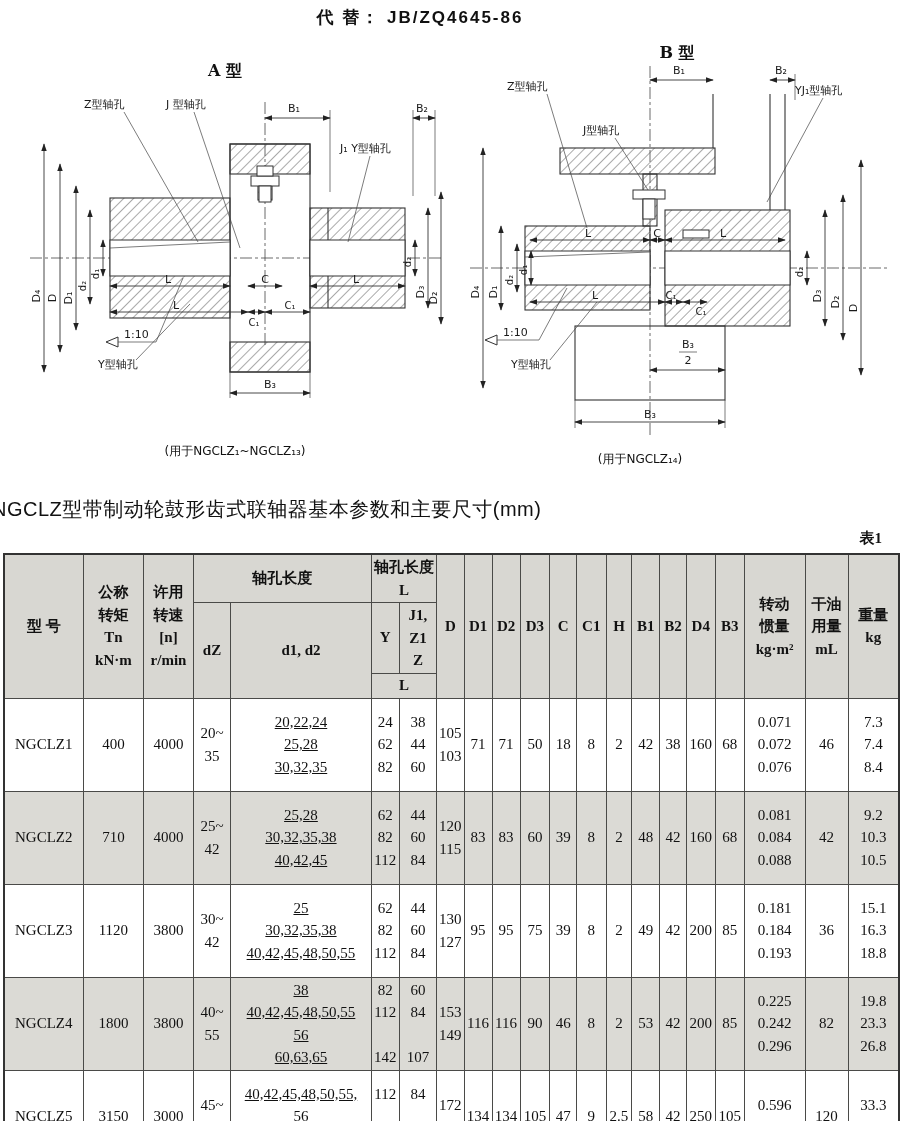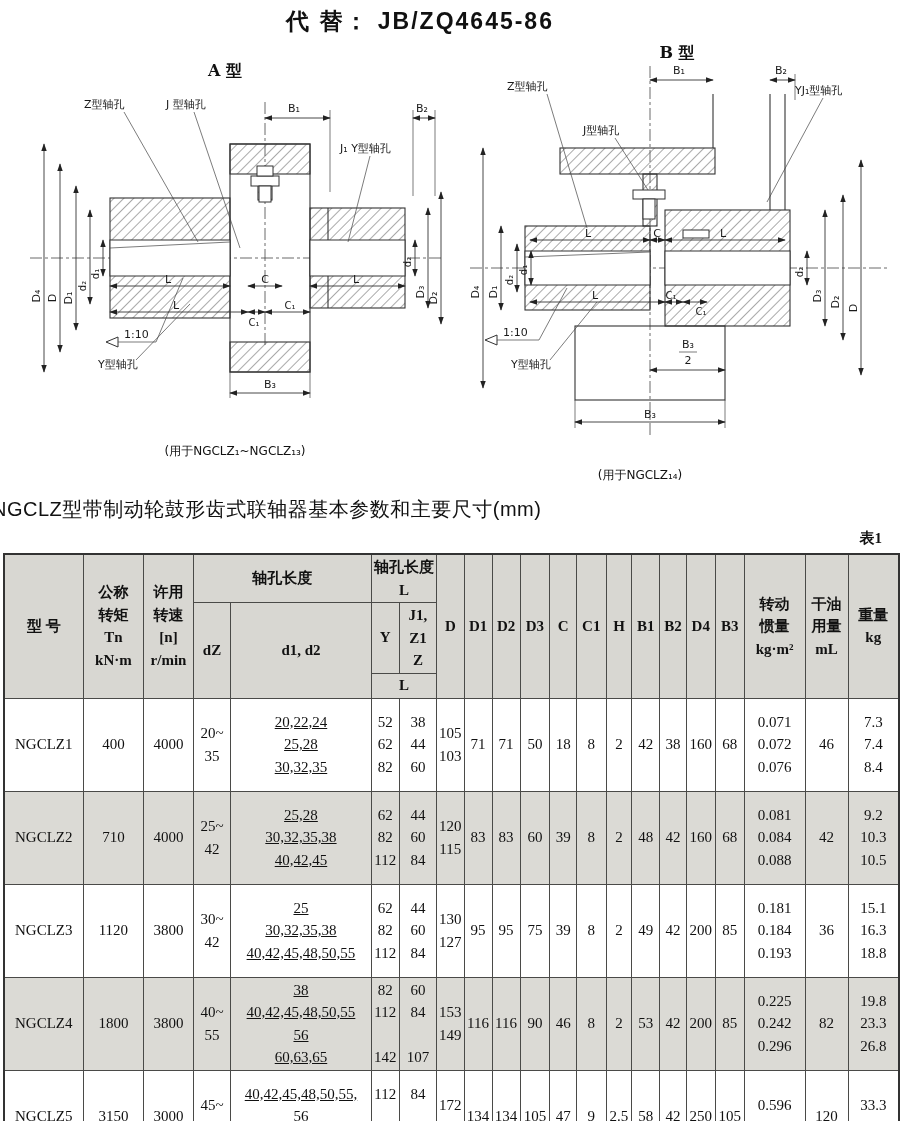--- a/index.html
+++ b/index.html
@@ -1,23 +1,23 @@
 <!DOCTYPE html>
 <html><head>
 <meta charset="utf-8">
 <style>
   html,body{margin:0;padding:0;background:#fff;}
   body{width:900px;height:1121px;position:relative;font-family:"Liberation Serif",serif;color:#111;overflow:hidden;}
 
   .page-title{position:absolute;top:6px;left:0;width:840px;text-align:center;
-    font-family:"Liberation Sans",sans-serif;font-weight:bold;font-size:23px;letter-spacing:2px;}
+    font-family:"Liberation Sans",sans-serif;font-weight:bold;font-size:17px;letter-spacing:2px;}
 
   .caption{position:absolute;font-family:"DejaVu Sans",sans-serif;font-size:12px;}
   .caption-a{top:443px;left:30px;width:410px;text-align:center;}
-  .caption-b{top:467px;left:480px;width:320px;text-align:center;}
+  .caption-b{top:451px;left:480px;width:320px;text-align:center;}
 
   .section-heading{position:absolute;top:496px;left:-8px;font-family:"Liberation Sans",sans-serif;
     font-size:20px;letter-spacing:.5px;white-space:nowrap;}
 
   .table-tag{position:absolute;top:529px;right:18px;font-weight:bold;font-size:15px;}
 
   table.spec{position:absolute;top:553px;left:3px;border-collapse:collapse;table-layout:fixed;
     font-size:15px;}
   table.spec th,table.spec td{border:1px solid #4a4a48;text-align:center;vertical-align:middle;
     padding:1px 2px;overflow:hidden;}
@@ -345,21 +345,21 @@
   <tbody>
     <tr>
       <td>NGCLZ1</td>
       <td>400</td>
       <td>4000</td>
       <td class="pre">20~
 35</td>
       <td class="pre left">20,22,24
 25,28
 30,32,35</td>
-      <td class="pre">52
+      <td class="pre">24
 62
 82</td>
       <td class="pre">38
 44
 60</td>
       <td class="pre">105
 103</td>
       <td>71</td>
       <td>71</td>
       <td>50</td>

